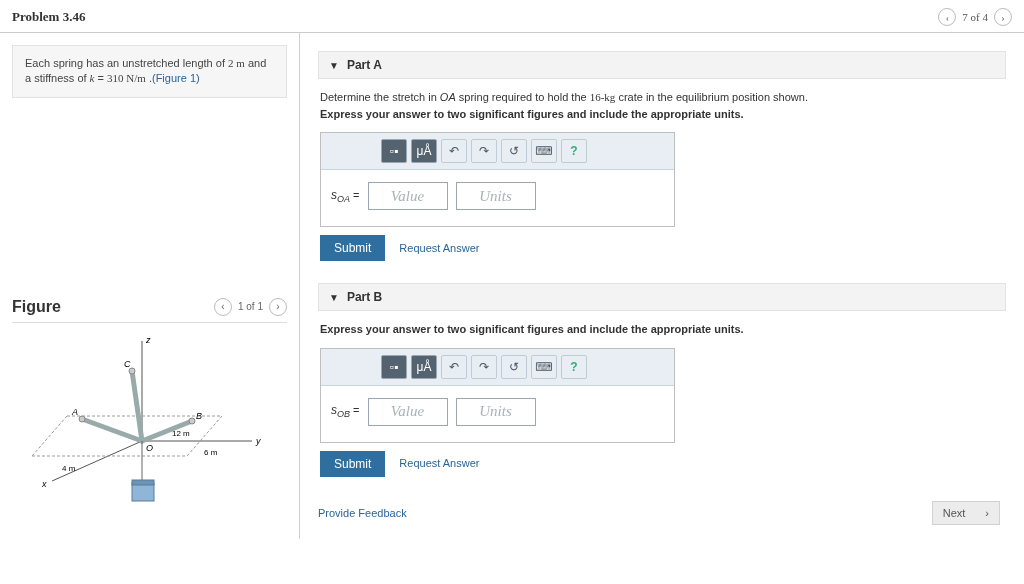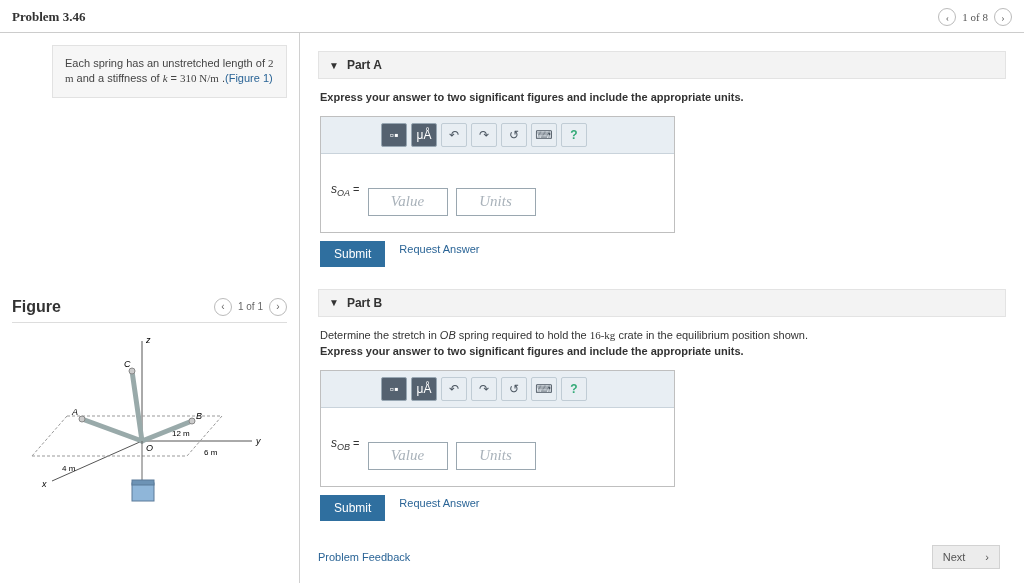--- a/index.html
+++ b/index.html
@@ -4,57 +4,57 @@
 <style>
   * { box-sizing: border-box; margin: 0; padding: 0; }
   body { font-family: Arial, Helvetica, sans-serif; font-size: 12px; color: #333; background: #fff; width: 1024px; }
   .header { display: flex; justify-content: space-between; align-items: center; padding: 8px 12px 6px; border-bottom: 1px solid #ccc; font-family: Liberation Serif, serif; }
   .header h1 { font-size: 13px; font-weight: bold; }
   .pager { display: flex; align-items: center; gap: 6px; font-size: 11px; color: #555; }
   .circ-btn { width: 18px; height: 18px; border: 1px solid #bbb; border-radius: 50%; background: #fff; display:flex; align-items:center; justify-content:center; font-size:10px; color:#666; cursor:pointer; }
   .main { display: flex; }
   .left { width: 300px; padding: 12px 12px 12px 12px; border-right: 1px solid #d0d0d0; }
   .right { flex: 1; padding: 14px 18px; }
-  .intro-box { background: #f6f6f6; border: 1px solid #e2e2e2; padding: 10px 12px; font-size: 11px; color: #444; line-height: 1.4; margin-left: 40px; }
+  .intro-box { background: #f6f6f6; border: 1px solid #e2e2e2; padding: 10px 12px; font-size: 11px; color: #444; line-height: 1.4; }
   .intro-box .figlink { color: #2a6496; }
   .figure-head { display:flex; justify-content: space-between; align-items:center; margin-top: 200px; padding-bottom:6px; border-bottom:1px solid #ddd;}
   .figure-head b { font-size: 16px; }
   .fig-pager { display:flex; align-items:center; gap:6px; font-size:10px; color:#666;}
   .figure-canvas { width: 260px; height: 180px; margin-top: 8px; position: relative; display:flex; align-items:center; justify-content:center;}
   .right .part-header { background: #f3f3f3; border: 1px solid #e3e3e3; padding: 6px 10px; font-size: 12px; font-weight: bold; display:flex; align-items:center; gap:8px; margin-top:4px;}
   .part-header .caret { font-size:10px; }
   .part-body { padding: 10px 2px 18px; font-size: 11px; color:#333; line-height:1.5;}
   .part-body .prompt .ital { font-style: italic; }
   .part-body .bold { font-weight: bold; margin-top:0;}
   .answer-box { border: 1px solid #bfbfbf; background: #fff; width: 355px; margin-top: 10px; padding: 0;}
   .toolbar { background: #e8eef3; border-bottom: 1px solid #c9d3db; padding:6px 6px 6px 60px; display:flex; gap:4px; align-items:center; }
   .tbtn { width:26px; height:24px; border:1px solid #98a7b3; border-radius:2px; display:flex; align-items:center; justify-content:center; font-size:12px; color:#fff; cursor:pointer;}
   .tbtn.dark { background:#556270; }
   .tbtn.light { background:#e8eef3; color:#4a5560; border-color:#c0ccd5;}
   .tbtn.help { background:#e8eef3; color:#3a7; border-color:#c0ccd5; font-weight:bold;}
   .inputs { padding: 12px 10px 16px; display:flex; align-items:center; gap:8px;}
   .var { font-style: italic; font-size: 12px; }
   .sub { font-size:9px; font-style: italic;}
-  .pill-input { width:80px; height:28px; border:1px solid #9aa7b0; display:flex; align-items:center; justify-content:center; color:#a9b2ba; font-style:italic; font-family: Georgia, serif; font-size:15px;margin-top:22px; }
+  .pill-input { width:80px; height:28px; border:1px solid #9aa7b0; display:flex; align-items:center; justify-content:center; color:#a9b2ba; font-style:italic; font-family: Georgia, serif; font-size:15px; }
   .pill-input.units{ width:80px;}
-  .actions { display:flex; gap:14px; margin-top:8px;}
+  .actions { display:flex; align-items:center; gap:14px; margin-top:8px;}
   .submit-btn { background:#2f6f9f; color:#fff; border:none; padding:6px 14px; font-size:12px; cursor:pointer;}
   .link { color:#2a6496; font-size:11px; cursor:pointer;}
   .footer-row { display:flex; justify-content: space-between; align-items:center; margin-top:6px; padding-right:6px;}
   .next-btn { background:#ececec; border:1px solid #d2d2d2; padding:5px 10px; font-size:11px; color:#555; cursor:pointer; display:flex; align-items:center; gap:20px;}
   svg { overflow: visible; }
 </style>
 </head>
 <body>
 
 <div class="header">
   <h1>Problem 3.46</h1>
   <div class="pager">
     <div class="circ-btn">‹</div>
-    <span>1 of 8</span>
+    <span>7 of 4</span>
     <div class="circ-btn">›</div>
   </div>
 </div>
 
 <div class="main">
   <div class="left">
     <div class="intro-box">
       <span>Each spring has an unstretched length of </span><span style="font-family:Georgia,serif">2 m</span><span> and a stiffness of </span><span style="font-style:italic;font-family:Georgia,serif">k</span><span> = </span><span style="font-family:Georgia,serif">310 N/m</span><span> .</span><span class="figlink">(Figure 1)</span>
     </div>
 
@@ -105,20 +105,23 @@
     </div>
   </div>
 
   <div class="right">
 
     <div class="part-header">
       <span class="caret">▼</span>
       <span>Part A</span>
     </div>
     <div class="part-body">
+      <div class="prompt">
+        <span>Determine the stretch in </span><span class="ital">OA</span><span> spring required to hold the </span><span style="font-family:Georgia,serif">16-kg</span><span> crate in the equilibrium position shown.</span>
+      </div>
       <div class="bold">Express your answer to two significant figures and include the appropriate units.</div>
 
       <div class="answer-box">
         <div class="toolbar">
           <div class="tbtn dark">▫▪</div>
           <div class="tbtn dark">μÅ</div>
           <div class="tbtn light">↶</div>
           <div class="tbtn light">↷</div>
           <div class="tbtn light">↺</div>
           <div class="tbtn light">⌨</div>
@@ -134,23 +137,20 @@
         <button class="submit-btn">Submit</button>
         <span class="link">Request Answer</span>
       </div>
     </div>
 
     <div class="part-header">
       <span class="caret">▼</span>
       <span>Part B</span>
     </div>
     <div class="part-body">
-      <div class="prompt">
-        <span>Determine the stretch in </span><span class="ital">OB</span><span> spring required to hold the </span><span style="font-family:Georgia,serif">16-kg</span><span> crate in the equilibrium position shown.</span>
-      </div>
       <div class="bold">Express your answer to two significant figures and include the appropriate units.</div>
 
       <div class="answer-box">
         <div class="toolbar">
           <div class="tbtn dark">▫▪</div>
           <div class="tbtn dark">μÅ</div>
           <div class="tbtn light">↶</div>
           <div class="tbtn light">↷</div>
           <div class="tbtn light">↺</div>
           <div class="tbtn light">⌨</div>
@@ -162,20 +162,20 @@
           <div class="pill-input units">Units</div>
         </div>
       </div>
       <div class="actions">
         <button class="submit-btn">Submit</button>
         <span class="link">Request Answer</span>
       </div>
     </div>
 
     <div class="footer-row">
-      <span class="link" style="text-decoration:none">Problem Feedback</span>
+      <span class="link" style="text-decoration:none">Provide Feedback</span>
       <button class="next-btn">
           <span>Next</span>
           <span>›</span>
         </button>
     </div>
   </div>
 </div>
 
 </body></html>

